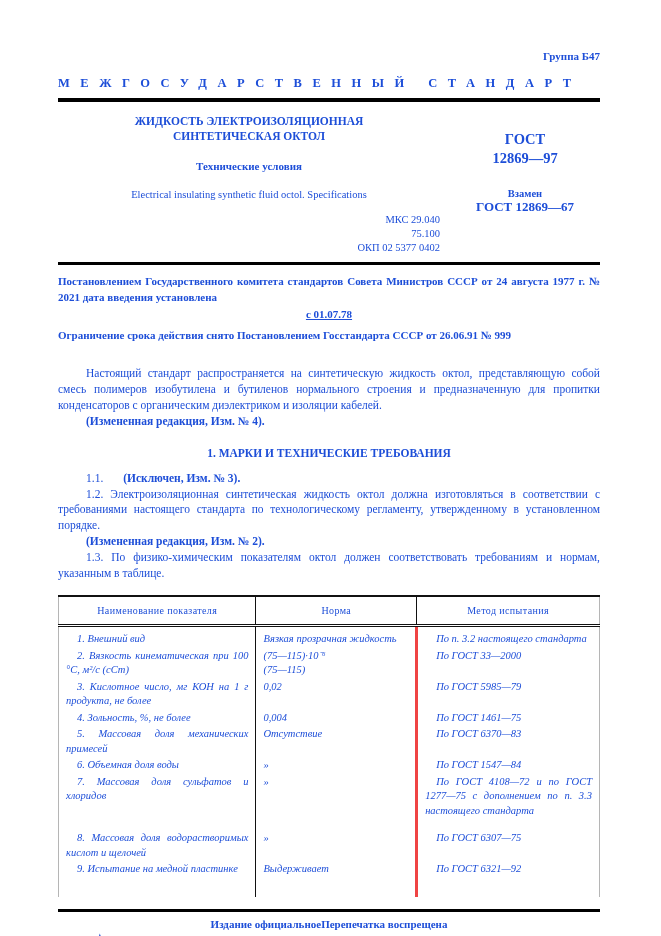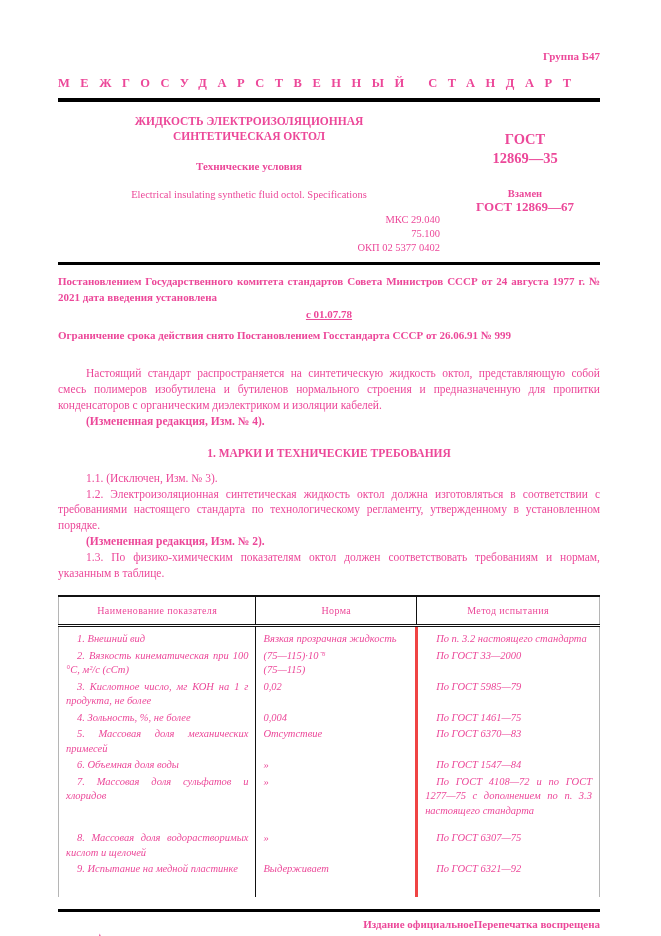--- a/index.html
+++ b/index.html
@@ -1,18 +1,18 @@
 <!DOCTYPE html>
 <html><head>
 <meta charset="utf-8">
 <style>
   html,body { margin:0; padding:0; background:#888; }
   .page {
     width:661px; height:936px; margin:0 auto; background:#ffffff;
-    font-family:"Liberation Serif", serif; color:#ec4899; overflow:hidden;
+    font-family:"Liberation Serif", serif; color:#1d4ed8; overflow:hidden;
     box-sizing:border-box; padding:50px 61px 0 58px; position:relative;
   }
   .group-label { text-align:right; font-weight:bold; font-size:11px; }
   .standard-type {
     margin-top:14px; font-weight:bold; font-size:12.5px;
     letter-spacing:10.5px; white-space:nowrap; overflow:hidden;
   }
   .rule-thick { border:0; border-top:4px solid #000; margin:7px 0 0; }
   .rule-mid   { border:0; border-top:3px solid #000; margin:8px 0 0; }
   .rule-footer{ border:0; border-top:3px solid #000; margin:12px 0 0; }
@@ -33,41 +33,41 @@
   .decree-text { font-weight:bold; font-size:11px; line-height:1.4; text-align:justify; margin:9px 0 0; }
   .effective-date { text-align:center; font-weight:bold; font-size:11px; margin-top:3px; }
   .effective-date span { text-decoration:underline; }
   .limitation { font-weight:bold; font-size:11px; margin-top:9px; }
 
   .body-p { font-size:11.5px; line-height:1.38; text-align:justify; text-indent:28px; margin:0; }
   .intro { margin-top:25px; }
   .bold-note { font-weight:bold; }
   .section-heading { text-align:center; font-weight:bold; font-size:11.5px; margin:17px 0 12px; }
   .p11 { margin-top:2px; }
-  .p11 .bold-note { font-weight:normal; }
+  .p11 .bold-note { font-weight:bold;margin-left:17px; }
 
   table.spec { width:100%; border-collapse:collapse; margin-top:13px; font-size:10.5px; line-height:1.38; table-layout:fixed; border-left:1px solid #b5b5b5; border-right:1px solid #b5b5b5; }
   table.spec col.c1 { width:36.5%; }
   table.spec col.c2 { width:29.7%; }
   table.spec col.c3 { width:33.8%; }
   table.spec th {
     font-weight:normal; font-size:10px; letter-spacing:.4px;
     border-top:2px solid #111; border-bottom:3px double #111;
     padding:7px 4px; text-align:center;
   }
   table.spec th:nth-child(1), table.spec th:nth-child(2) { border-right:1px solid #111; }
   table.spec td { vertical-align:top; padding:1px 7px;font-style:italic; }
   table.spec tbody tr:first-child td { padding-top:5px; }
   .cell-name { text-align:justify; text-indent:11px; border-right:1px solid #111; }
   .cell-norm { text-align:left; border-right:3px solid #ef4444; white-space:pre-line; }
   .cell-method { text-align:justify; text-indent:11px; }
   table.spec tbody tr:nth-child(8) td { padding-top:12px; }
   table.spec tbody tr:last-child td { padding-bottom:20px; }
 
-  .footer-row { display:flex; justify-content:flex-end; font-weight:bold; font-size:11px; margin-top:6px; }
+  .footer-row { display:flex; justify-content:center; font-weight:bold; font-size:11px; margin-top:6px; }
   .footnote-star { margin:2px 0 0 36px; font-size:13px; line-height:1; }
 </style>
 </head>
 <body>
 
 <div class="page">
 
   <div class="group-label">Группа Б47</div>
 
   <div class="standard-type">МЕЖГОСУДАРСТВЕННЫЙ СТАНДАРТ</div>
@@ -82,21 +82,21 @@
       <div class="doc-subtitle">Технические условия</div>
       <div class="doc-title-en">Electrical insulating synthetic fluid octol. Specifications</div>
       <div class="mks-block">
         <div>МКС 29.040</div>
         <div class="mks-line2">75.100</div>
         <div>ОКП 02 5377 0402</div>
       </div>
     </div>
     <div class="title-right">
       <div class="gost-label">ГОСТ</div>
-      <div class="gost-number">12869—35</div>
+      <div class="gost-number">12869—97</div>
       <div class="replaces-label">Взамен</div>
       <div class="replaces-number">ГОСТ 12869—67</div>
     </div>
   </div>
 
   <hr class="rule-mid">
 
   <p class="decree-text">Постановлением Государственного комитета стандартов Совета Министров СССР от 24 августа 1977 г. № 2021 дата введения установлена</p>
   <div class="effective-date"><span>с 01.07.78</span></div>
   <p class="limitation">Ограничение срока действия снято Постановлением Госстандарта СССР от 26.06.91 № 999</p>

